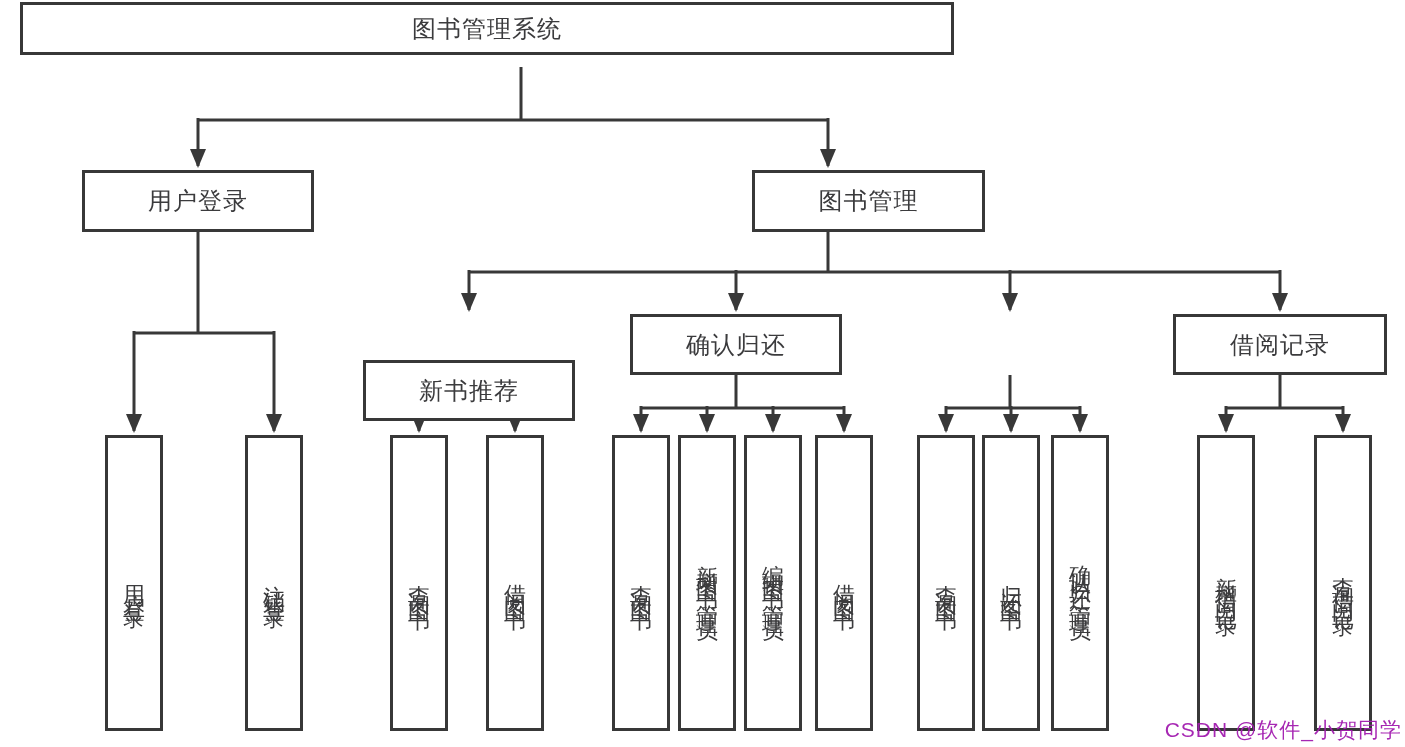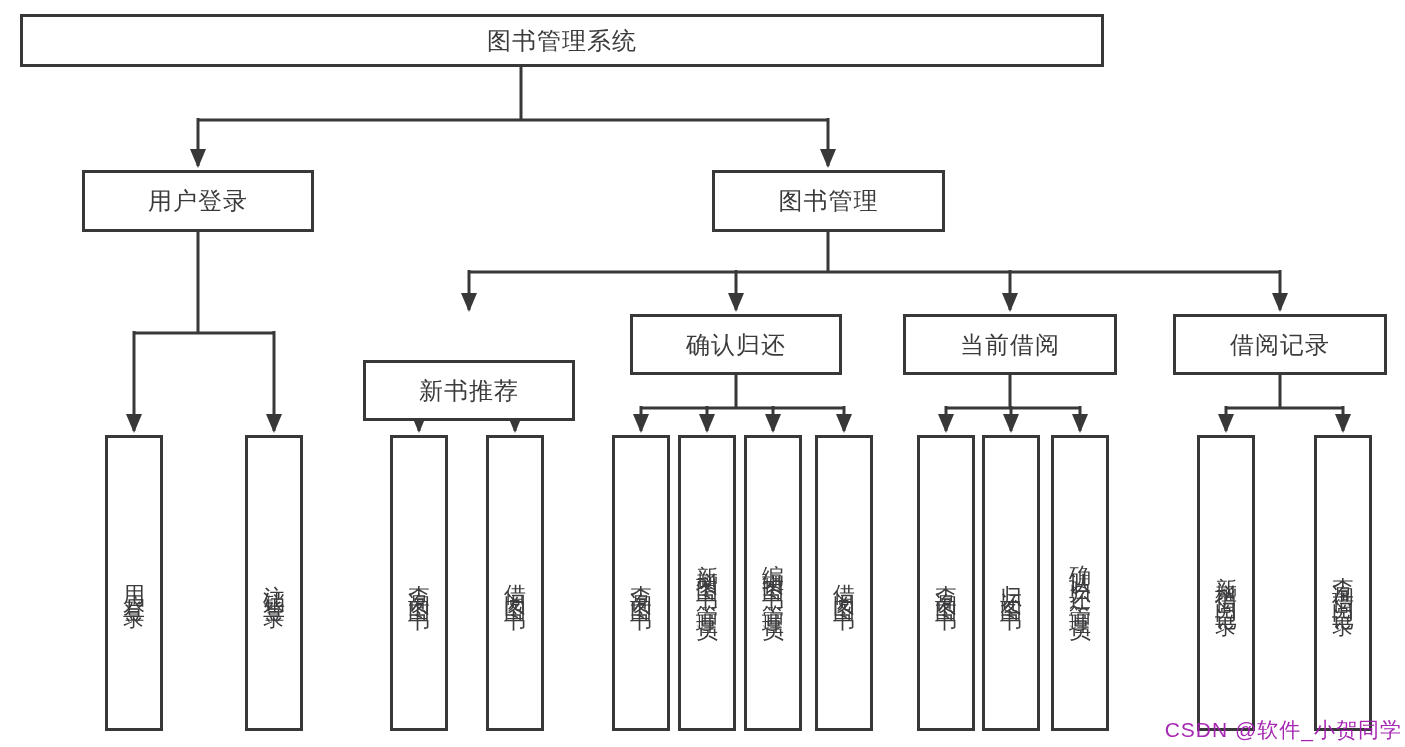--- a/index.html
+++ b/index.html
@@ -96,28 +96,27 @@
       <line x1="946" y1="406" x2="946" y2="431" marker-end="url(#arrow)"></line>
       <line x1="1011" y1="406" x2="1011" y2="431" marker-end="url(#arrow)"></line>
       <line x1="1080" y1="406" x2="1080" y2="431" marker-end="url(#arrow)"></line>
 
       <path d="M1280,375 L1280,408 M1226,408 L1343,408"></path>
       <line x1="1226" y1="406" x2="1226" y2="431" marker-end="url(#arrow)"></line>
       <line x1="1343" y1="406" x2="1343" y2="431" marker-end="url(#arrow)"></line>
     </g>
   </svg>
 
-  <div class="node h-node" style="left:20px; top:14px; width:1084px; height:53px;">图书管理系统</div>
+  <div class="node h-node" style="left:20px; top:2px; width:934px; height:53px;">图书管理系统</div>
 
   <div class="node h-node" style="left:82px; top:170px; width:232px; height:62px;">用户登录</div>
-  <div class="node h-node" style="left:712px; top:170px; width:233px; height:62px;">图书管理</div>
+  <div class="node h-node" style="left:752px; top:170px; width:233px; height:62px;">图书管理</div>
 
   <div class="node h-node" style="left:363px; top:314px; width:212px; height:61px;margin-top:46px;">新书推荐</div>
   <div class="node h-node" style="left:630px; top:314px; width:212px; height:61px;">确认归还</div>
-  <div class="node h-node" style="left:903px; top:314px; width:214px; height:61px;">当前借阅</div>
   <div class="node h-node" style="left:1173px; top:314px; width:214px; height:61px;">借阅记录</div>
 
   <div class="node v-node" style="left:105px; top:435px; width:58px; height:296px;">
     <span>用户登录</span>
   </div>
   <div class="node v-node" style="left:245px; top:435px; width:58px; height:296px;">
     <span>注销登录</span>
   </div>
 
   <div class="node v-node" style="left:390px; top:435px; width:58px; height:296px;">

